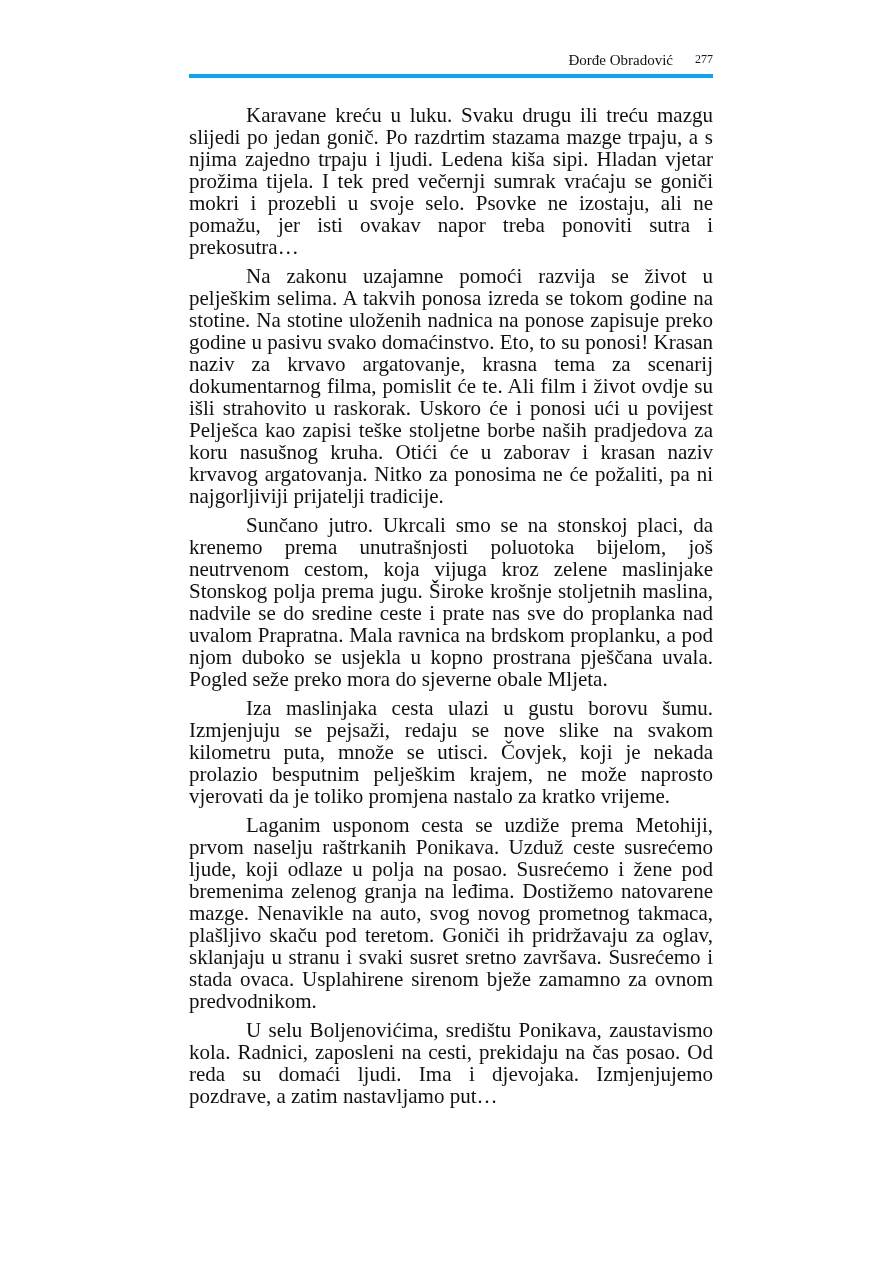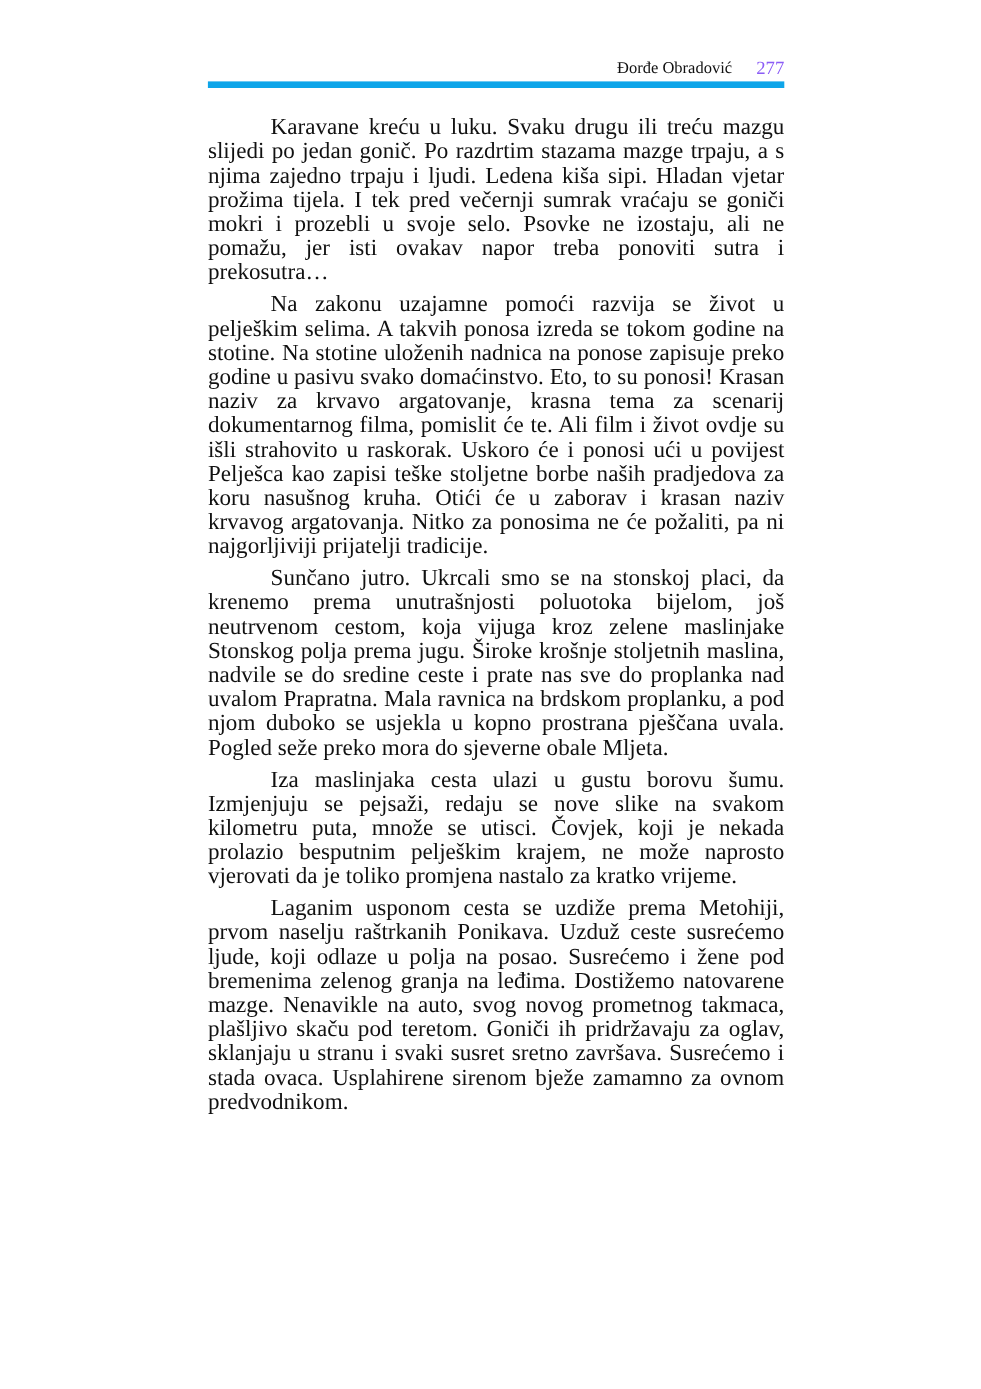--- a/index.html
+++ b/index.html
@@ -1,26 +1,26 @@
 <!DOCTYPE html>
 <html><head>
 <meta charset="utf-8">
 <style>
   html, body { margin: 0; padding: 0; background: #ffffff; }
   body { width: 892px; height: 1263px; position: relative; overflow: hidden; }
   .page { position: absolute; left: 0; top: 0; width: 892px; height: 1263px; background: #fff; }
   .running-head {
     position: absolute; left: 189px; top: 52px; width: 524px; height: 22px;
-    border-bottom: 6px solid #0ea5e9;
+    border-bottom: 4px solid #0ea5e9;
     font-family: "Liberation Serif", "DejaVu Serif", serif;
     font-size: 15px; color: #111;
-    display: flex; justify-content: flex-end; align-items: flex-end;
+    display: flex; justify-content: flex-end; align-items: flex-start;
   }
   .running-head .author { margin-right: 22px; padding-bottom: 3px; }
-  .running-head .pageno { font-size: 17px; padding-bottom: 2px; color: #8b5cf6; }
+  .running-head .pageno { font-size: 12px; padding-bottom: 2px; color: #0f172a; }
   .body-text {
     position: absolute; left: 189px; top: 104px; width: 524px;
     font-family: "Liberation Serif", "DejaVu Serif", serif;
     font-size: 21px; line-height: 22px; color: #111;
   }
   .body-text p {
     margin: 0 0 7px 0; text-indent: 57px; text-align: justify;
     hyphens: none;
   }
 </style>
@@ -32,14 +32,15 @@
     <span class="author">Đorđe Obradović</span>
     <span class="pageno">277</span>
   </div>
 
   <div class="body-text">
     <p>Karavane kreću u luku. Svaku drugu ili treću mazgu slijedi po jedan gonič. Po razdrtim stazama mazge trpaju, a s njima zajedno trpaju i ljudi. Ledena kiša sipi. Hladan vjetar prožima tijela. I tek pred večernji sumrak vraćaju se goniči mokri i prozebli u svoje selo. Psovke ne izostaju, ali ne pomažu, jer isti ovakav napor treba ponoviti sutra i prekosutra…</p>
     <p>Na zakonu uzajamne pomoći razvija se život u pelješkim selima. A takvih ponosa izreda se tokom godine na stotine. Na stotine uloženih nadnica na ponose zapisuje preko godine u pasivu svako domaćinstvo. Eto, to su ponosi! Krasan naziv za krvavo argatovanje, krasna tema za scenarij dokumentarnog filma, pomislit će te. Ali film i život ovdje su išli strahovito u raskorak. Uskoro će i ponosi ući u povijest Pelješca kao zapisi teške stoljetne borbe naših pradjedova za koru nasušnog kruha. Otići će u zaborav i krasan naziv krvavog argatovanja. Nitko za ponosima ne će požaliti, pa ni najgorljiviji prijatelji tradicije.</p>
     <p>Sunčano jutro. Ukrcali smo se na stonskoj placi, da krenemo prema unutrašnjosti poluotoka bijelom, još neutrvenom cestom, koja vijuga kroz zelene maslinjake Stonskog polja prema jugu. Široke krošnje stoljetnih maslina, nadvile se do sredine ceste i prate nas sve do proplanka nad uvalom Prapratna. Mala ravnica na brdskom proplanku, a pod njom duboko se usjekla u kopno prostrana pješčana uvala. Pogled seže preko mora do sjeverne obale Mljeta.</p>
     <p>Iza maslinjaka cesta ulazi u gustu borovu šumu. Izmjenjuju se pejsaži, redaju se nove slike na svakom kilometru puta, množe se utisci. Čovjek, koji je nekada prolazio besputnim pelješkim krajem, ne može naprosto vjerovati da je toliko promjena nastalo za kratko vrijeme.</p>
     <p>Laganim usponom cesta se uzdiže prema Metohiji, prvom naselju raštrkanih Ponikava. Uzduž ceste susrećemo ljude, koji odlaze u polja na posao. Susrećemo i žene pod bremenima  zelenog granja na leđima. Dostižemo natovarene mazge. Nenavikle na auto, svog novog prometnog takmaca, plašljivo skaču pod teretom. Goniči ih pridržavaju za oglav, sklanjaju u stranu i svaki susret sretno završava. Susrećemo i stada ovaca. Usplahirene sirenom bježe zamamno za ovnom predvodnikom.</p>
+    <p>U selu Boljenovićima, središtu Ponikava, zaustavismo kola. Radnici, zaposleni na cesti, prekidaju na čas posao. Od reda su domaći ljudi. Ima i djevojaka. Izmjenjujemo pozdrave, a zatim nastavljamo put…</p>
   </div>
 </div>
 
 </body></html>

